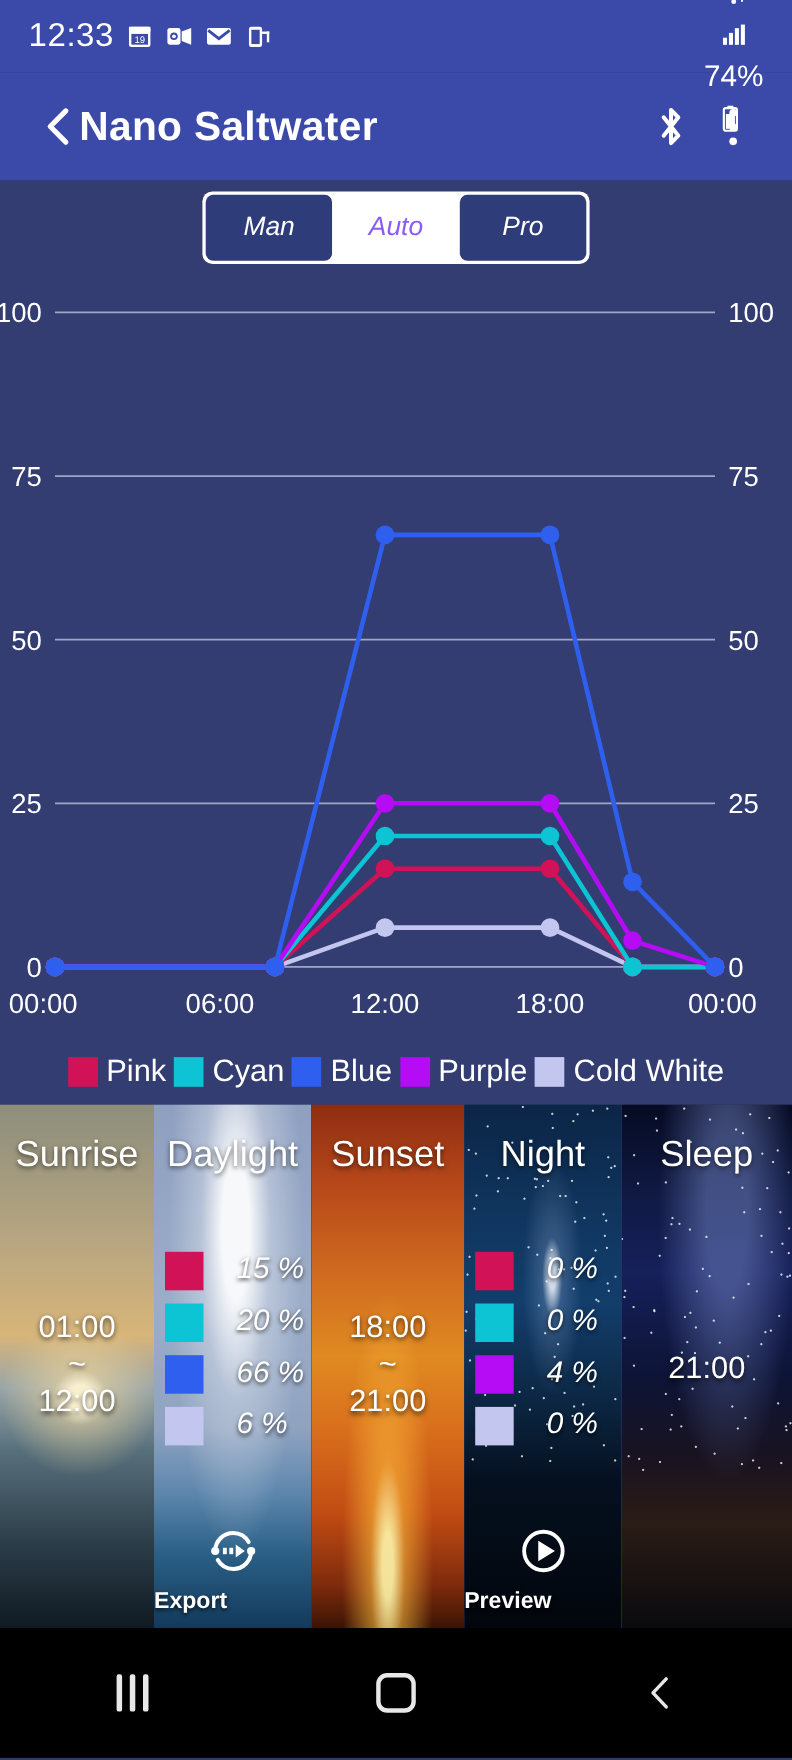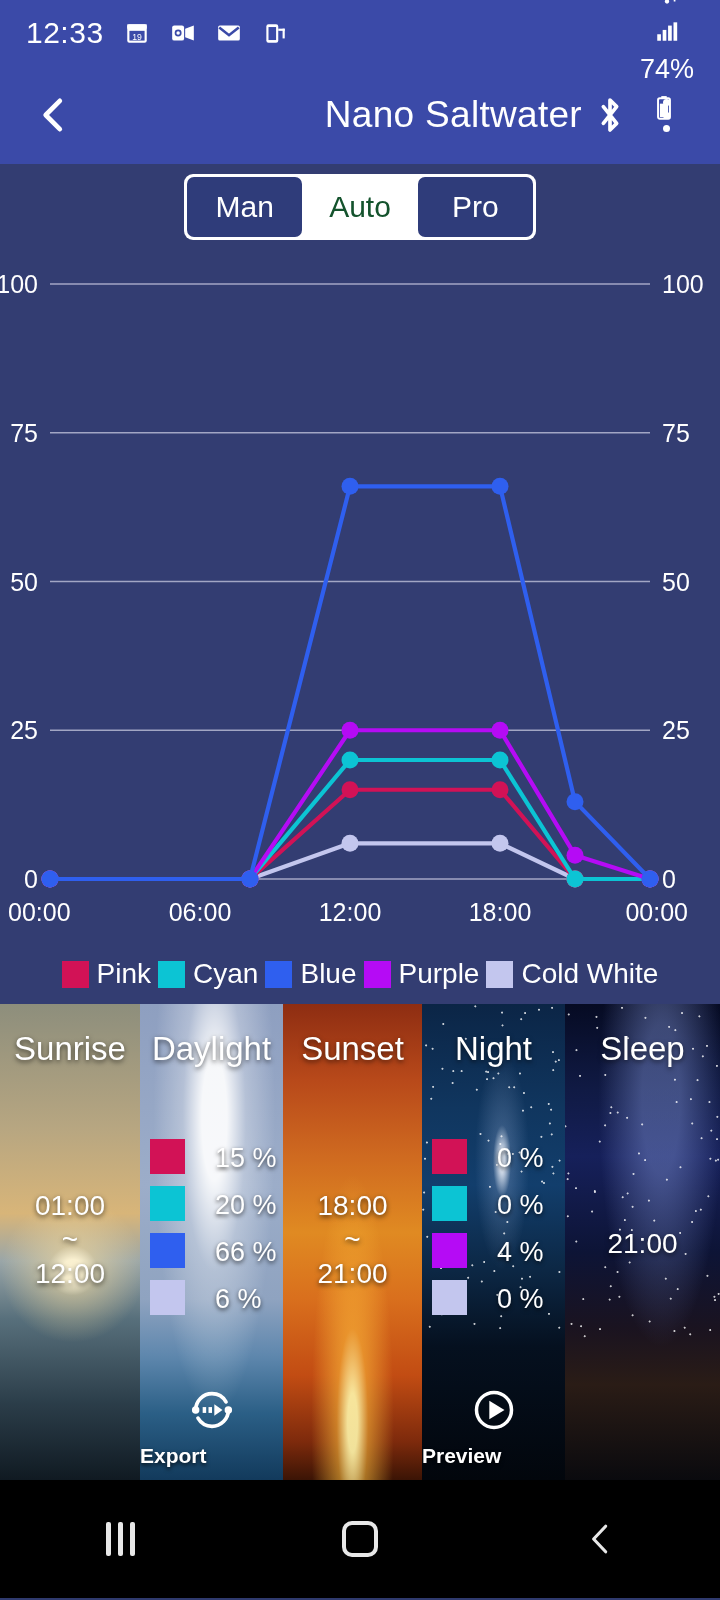--- a/index.html
+++ b/index.html
@@ -10,55 +10,55 @@
     overflow: hidden;
   }
   .phone { position: relative; width: 720px; height: 1600px; background: #2f3a6e; }
 
   
   .statusbar {
     height: 66px; background: #3b4aa8;
     display: flex; align-items: center;
     padding: 0 26px; color: #fff;
   }
-  .sb-left { display: flex; align-items: center; gap: 20px; flex: 1; }
+  .sb-left { display: flex; align-items: center; gap: 10px; flex: 1; }
   .sb-right { display: flex; align-items: center; gap: 10px; flex-direction: column; }
   .sb-time { font-size: 30px; font-weight: 500; letter-spacing: .5px; }
   .sb-ico { width: 26px; height: 26px; display: inline-block; position: relative; }
   .sb-battlvl { font-size: 27px; font-weight: 500; }
 
   
   .appbar {
     height: 98px; background: #3b4aa8;
     display: flex; align-items: center; color: #fff;
     padding: 0 26px;
   }
   .back-btn { width: 56px; height: 56px; display: flex; align-items: center; justify-content: center; }
   .app-title {
-    flex: 1; text-align: right; font-size: 37px; font-weight: 400;
+    flex: 1; text-align: left; font-size: 37px; font-weight: 700;
     letter-spacing: .3px; margin-left: -10px;
   }
   .bar-icon { width: 56px; height: 56px; display: flex; align-items: center; justify-content: center; }
   .dots { display: flex; flex-direction: column; gap: 6px; align-items: center; }
   .dots i { width: 7px; height: 7px; background: #fff; border-radius: 50%; display: block; }
 
   
   .panel { background: #333d72; position: relative; height: 840px; }
 
   .segment {
     position: absolute; top: 10px; left: 50%; transform: translateX(-50%);
     display: flex; background: #fff; border-radius: 9px;
     padding: 3px; width: 352px; height: 66px;
   }
   .seg {
     flex: 1; display: flex; align-items: center; justify-content: center;
-    font-size: 30px; border-radius: 7px;
+    font-size: 24px; border-radius: 7px; font-style: italic;
   }
   .seg.off { background: #2f3c7a; color: #fff; }
-  .seg.on  { background: #fff; color: #14532d; }
+  .seg.on  { background: #fff; color: #8b5cf6; }
 
   .chart { position: absolute; top: 100px; left: 0; width: 720px; height: 700px; }
 
   .legend {
     position: absolute; bottom: 14px; left: 0; width: 720px;
     display: flex; justify-content: center; align-items: center; gap: 7px;
   }
   .lg { display: flex; align-items: center; gap: 8px; }
   .lg-sw { width: 27px; height: 27px; display: inline-block; }
   .lg-tx { color: #fff; font-size: 28px; }
@@ -108,21 +108,21 @@
   .card-times {
     position: absolute; top: 188px; left: 0; width: 100%;
     text-align: center; color: #fff; font-size: 28px; line-height: 1.0;
     text-shadow: 0 2px 5px rgba(0,0,0,.7);
   }
   .card-times span { display: block; }
   .card-times .tilde { margin: 6px 0; }
   .card-times.single { top: 226px; }
 
   .vals { position: absolute; top: 134px; left: 0; width: 100%; padding-left: 10px; }
-  .val-row { display: flex; align-items: flex-end; height: 36px; margin-bottom: 11px; }
+  .val-row { display: flex; align-items: flex-start; height: 36px; margin-bottom: 11px; font-style: italic; }
   .val-sw { width: 35px; height: 35px; flex: none; }
   .val-tx { color: #fff; font-size: 27px; margin-left: 30px; text-shadow: 0 2px 4px rgba(0,0,0,.7); }
 
   .action { position: absolute; bottom: 12px; left: 0; width: 100%; text-align: left; }
   .act-ico { width: 56px; height: 56px; margin: 0 auto 6px; display: block; }
   .act-lb { color: #fff; font-size: 21px; font-weight: 700; text-shadow: 0 2px 4px rgba(0,0,0,.8); }
 
   
   .navbar {
     height: 118px; background: #000;

